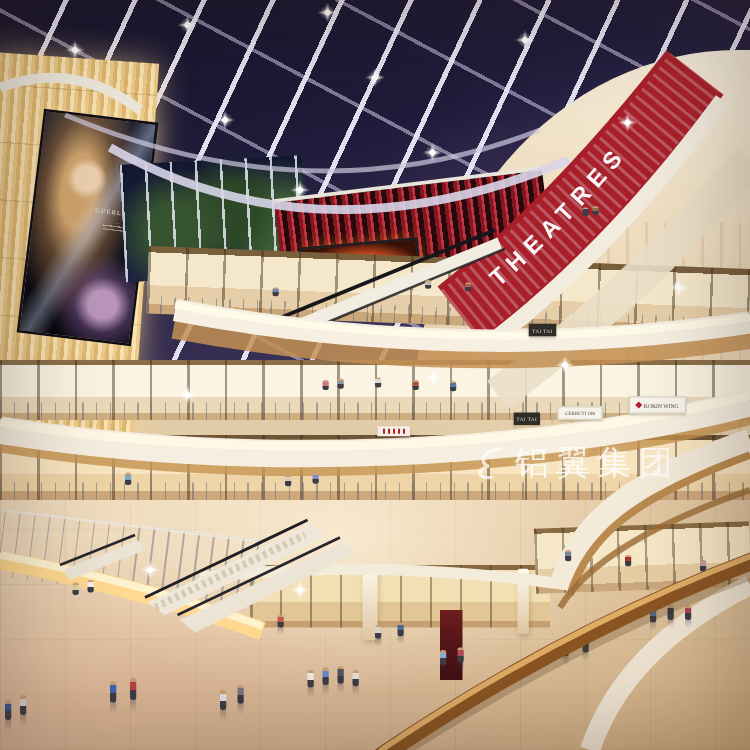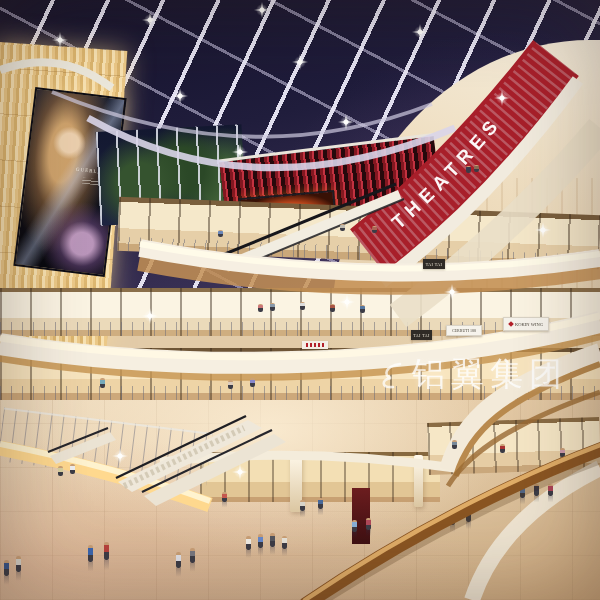--- a/index.html
+++ b/index.html
@@ -126,21 +126,21 @@
     background:radial-gradient(circle,#fff 0 2px, rgba(255,255,255,.35) 3px, transparent 6px);}
   .star::before,.star::after{content:"";position:absolute;left:50%;top:50%;}
   .star::before{width:16px;height:2px;transform:translate(-50%,-50%);
     background:linear-gradient(90deg,transparent,rgba(255,255,252,.95),transparent);}
   .star::after{width:2px;height:16px;transform:translate(-50%,-50%);
     background:linear-gradient(180deg,transparent,rgba(255,255,252,.95),transparent);}
 
   
   .watermark{left:376px;top:352px;display:flex;align-items:center;gap:6px;
     opacity:.82;pointer-events:none;}
-  .wm-text{font-size:33px;letter-spacing:6px;color:#ffffff;
+  .wm-text{font-size:27px;letter-spacing:6px;color:#ffffff;
     font-family:Liberation Sans, sans-serif;text-shadow:0 0 5px rgba(255,255,255,.35);}
 
   .vig{inset:0;box-shadow:inset 0 0 90px rgba(55,38,28,.38);pointer-events:none;}
 </style>
 </head>
 <body>
 
 <div class="stage">
 
   <div class="abs sky"></div>

